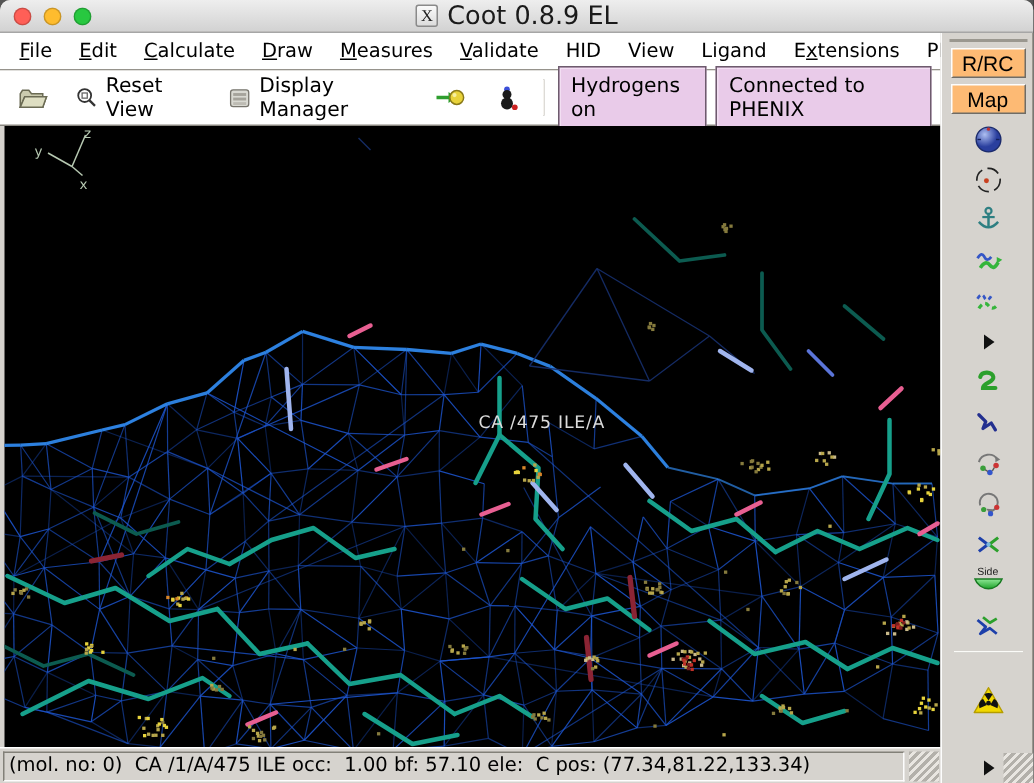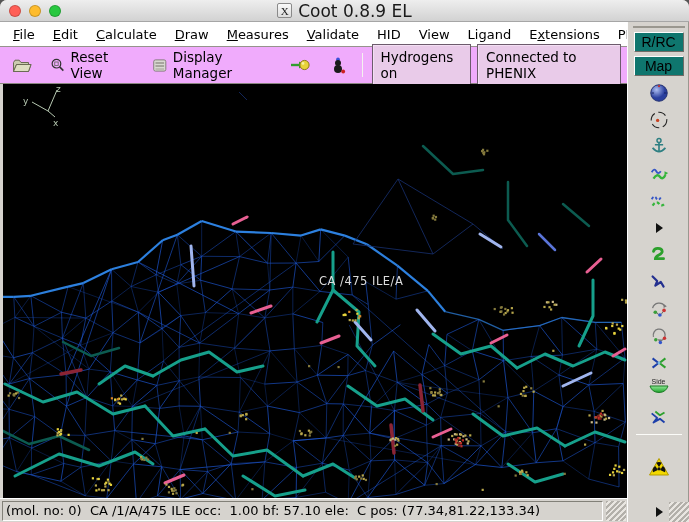--- a/index.html
+++ b/index.html
@@ -22,21 +22,21 @@
   .title-text{font-size:17px;color:#1a1a1a;}
   
   .body{display:flex;height:500px;}
   .left-col{width:627px;display:flex;flex-direction:column;}
   
   .menubar{height:25px;display:flex;align-items:center;background:#ffffff;
     border-bottom:1px solid #96938c;padding-left:4px;}
   .menu-item{font-size:13px;color:#000;padding:3px 9px;cursor:default;white-space:nowrap;}
   .menu-item .mn{text-decoration:underline;}
   
-  .toolbar{height:37px;display:flex;align-items:center;background:#f0abfc;
+  .toolbar{height:37px;display:flex;align-items:center;background:#ffffff;
     border-bottom:1px solid #89867f;padding:0 6px;gap:6px;}
   .tool-btn{display:flex;align-items:center;gap:5px;padding:3px 5px;border:1px solid transparent;
     font-size:13.5px;color:#000;border-radius:2px;}
   .tool-sep{width:1px;height:24px;background:#8d8a83;border-right:1px solid #f4f2ee;margin:0 3px;}
   .toggle-btn{font-size:13.5px;color:#000;padding:4px 8px;border:1px solid #6d5b6d;
     box-shadow:inset 1px 1px 0 #f3dff3;}
   
   .canvas-wrap{flex:1;background:#d6d3ce;padding-left:3px;position:relative;}
   .gl{width:624px;height:414px;background:#000;display:block;}
   
@@ -45,21 +45,21 @@
     border-color:#828078 #fdfdfd #fdfdfd #828078;display:flex;align-items:center;
     font-size:13px;color:#000;white-space:pre;overflow:hidden;padding-left:3px;}
   .grip{position:absolute;right:1px;bottom:1px;width:20px;height:20px;
     background:repeating-linear-gradient(135deg,#b3b0aa 0 2px,#e9e6e1 2px 4px);}
   
   .sidebar{width:62px;background:#d6d3ce;border-left:1px solid #fdfdfd;
     box-shadow:inset -1px 0 0 #9a978f;display:flex;flex-direction:column;align-items:center;position:relative;}
   .side-grip{width:52px;height:11px;margin-top:4px;
     background:repeating-linear-gradient(90deg,#c6c3bd 0 2px,#eceae5 2px 4px);border:1px solid #9a978f;}
   .side-btn{width:50px;height:25px;margin-top:4px;font-size:14px;color:#000;
-    background:#0f766e;border:1px solid;border-color:#fdfdfd #6f6c66 #6f6c66 #fdfdfd;
+    background:#fdba74;border:1px solid;border-color:#fdfdfd #6f6c66 #6f6c66 #fdfdfd;
     display:flex;align-items:center;justify-content:center;}
   .icon-col{display:flex;flex-direction:column;align-items:center;gap:2px;margin-top:4px;width:100%;}
   .icon-btn{width:38px;height:25px;display:flex;align-items:center;justify-content:center;
     background:transparent;border:none;padding:0;}
   .side-sep{width:46px;height:1px;background:#94918a;border-bottom:1px solid #fbfbf8;margin:3px 0;}
   .side-grip-br{position:absolute;right:0;bottom:0;width:20px;height:20px;
     background:repeating-linear-gradient(135deg,#b3b0aa 0 2px,#e9e6e1 2px 4px);}
   .side-label{font-size:7px;line-height:7px;color:#222;text-align:center;}
 </style>
 </head>

